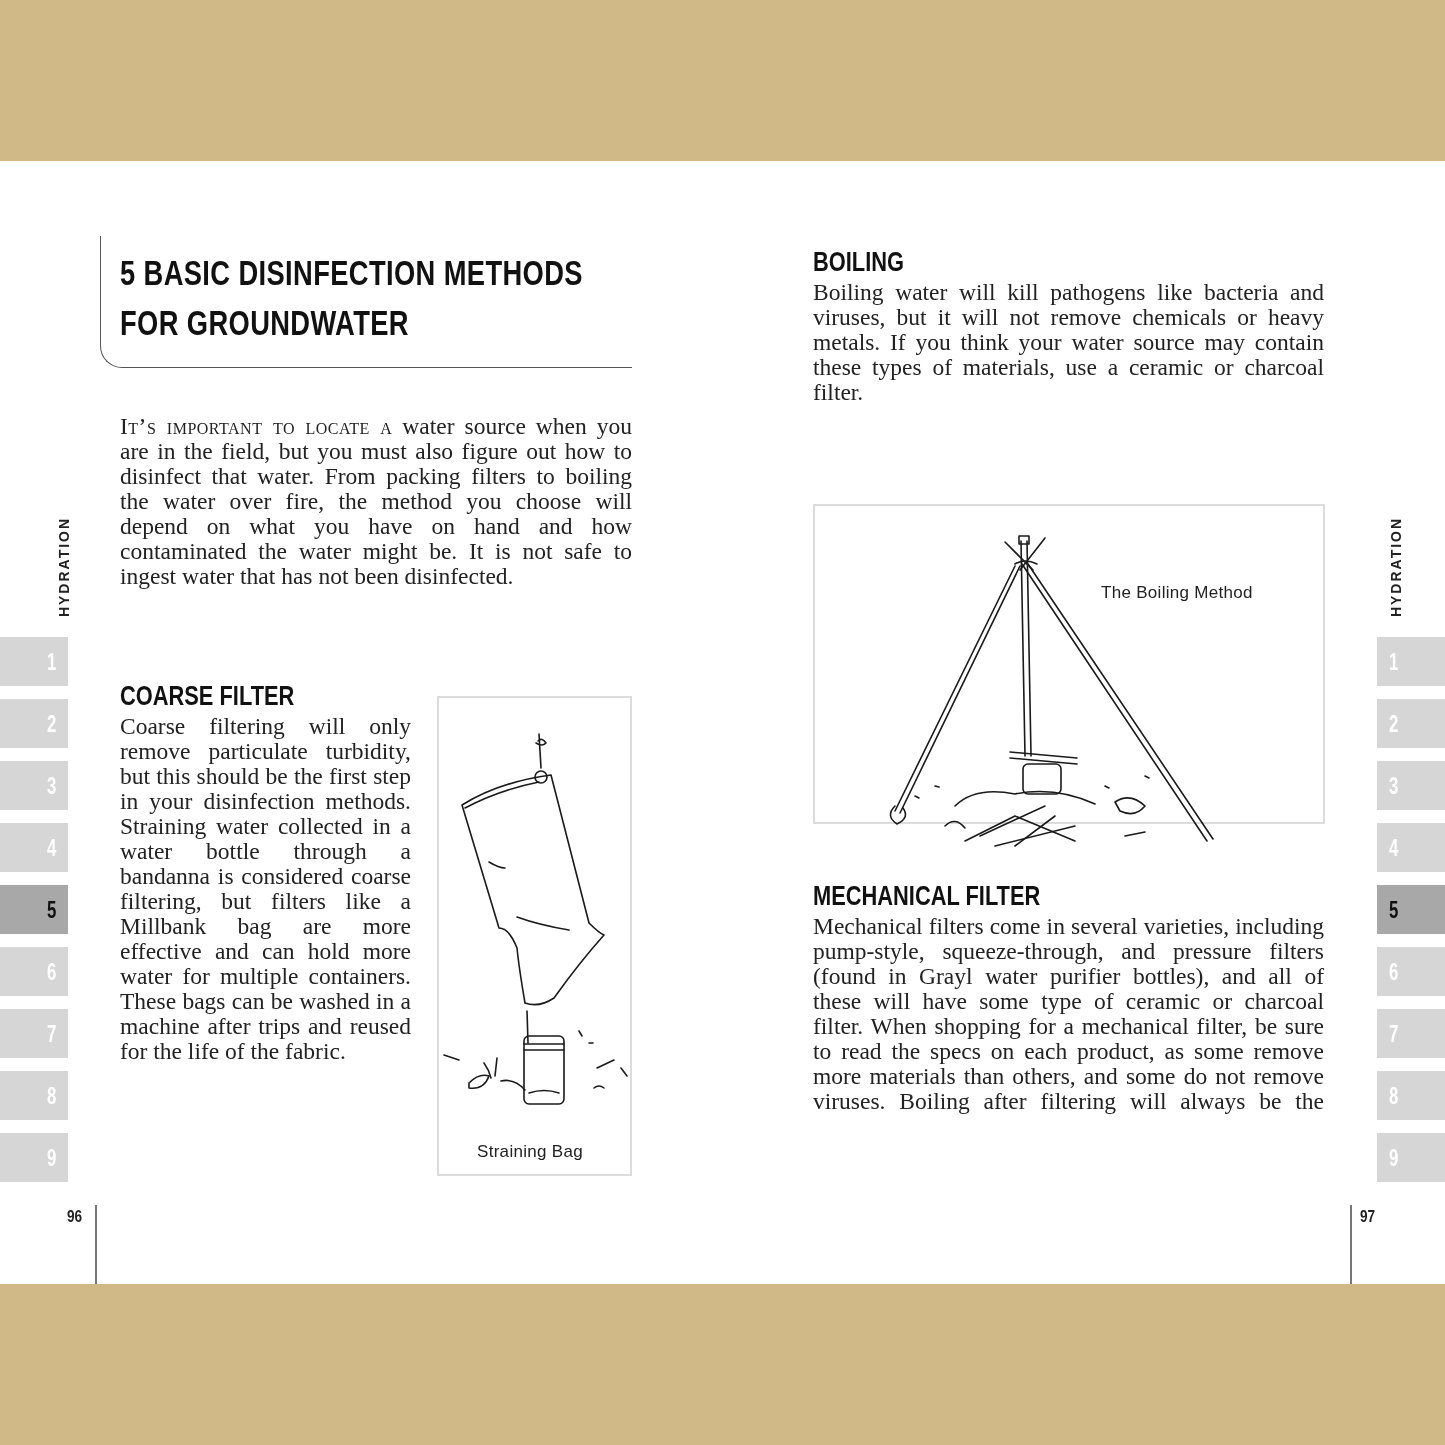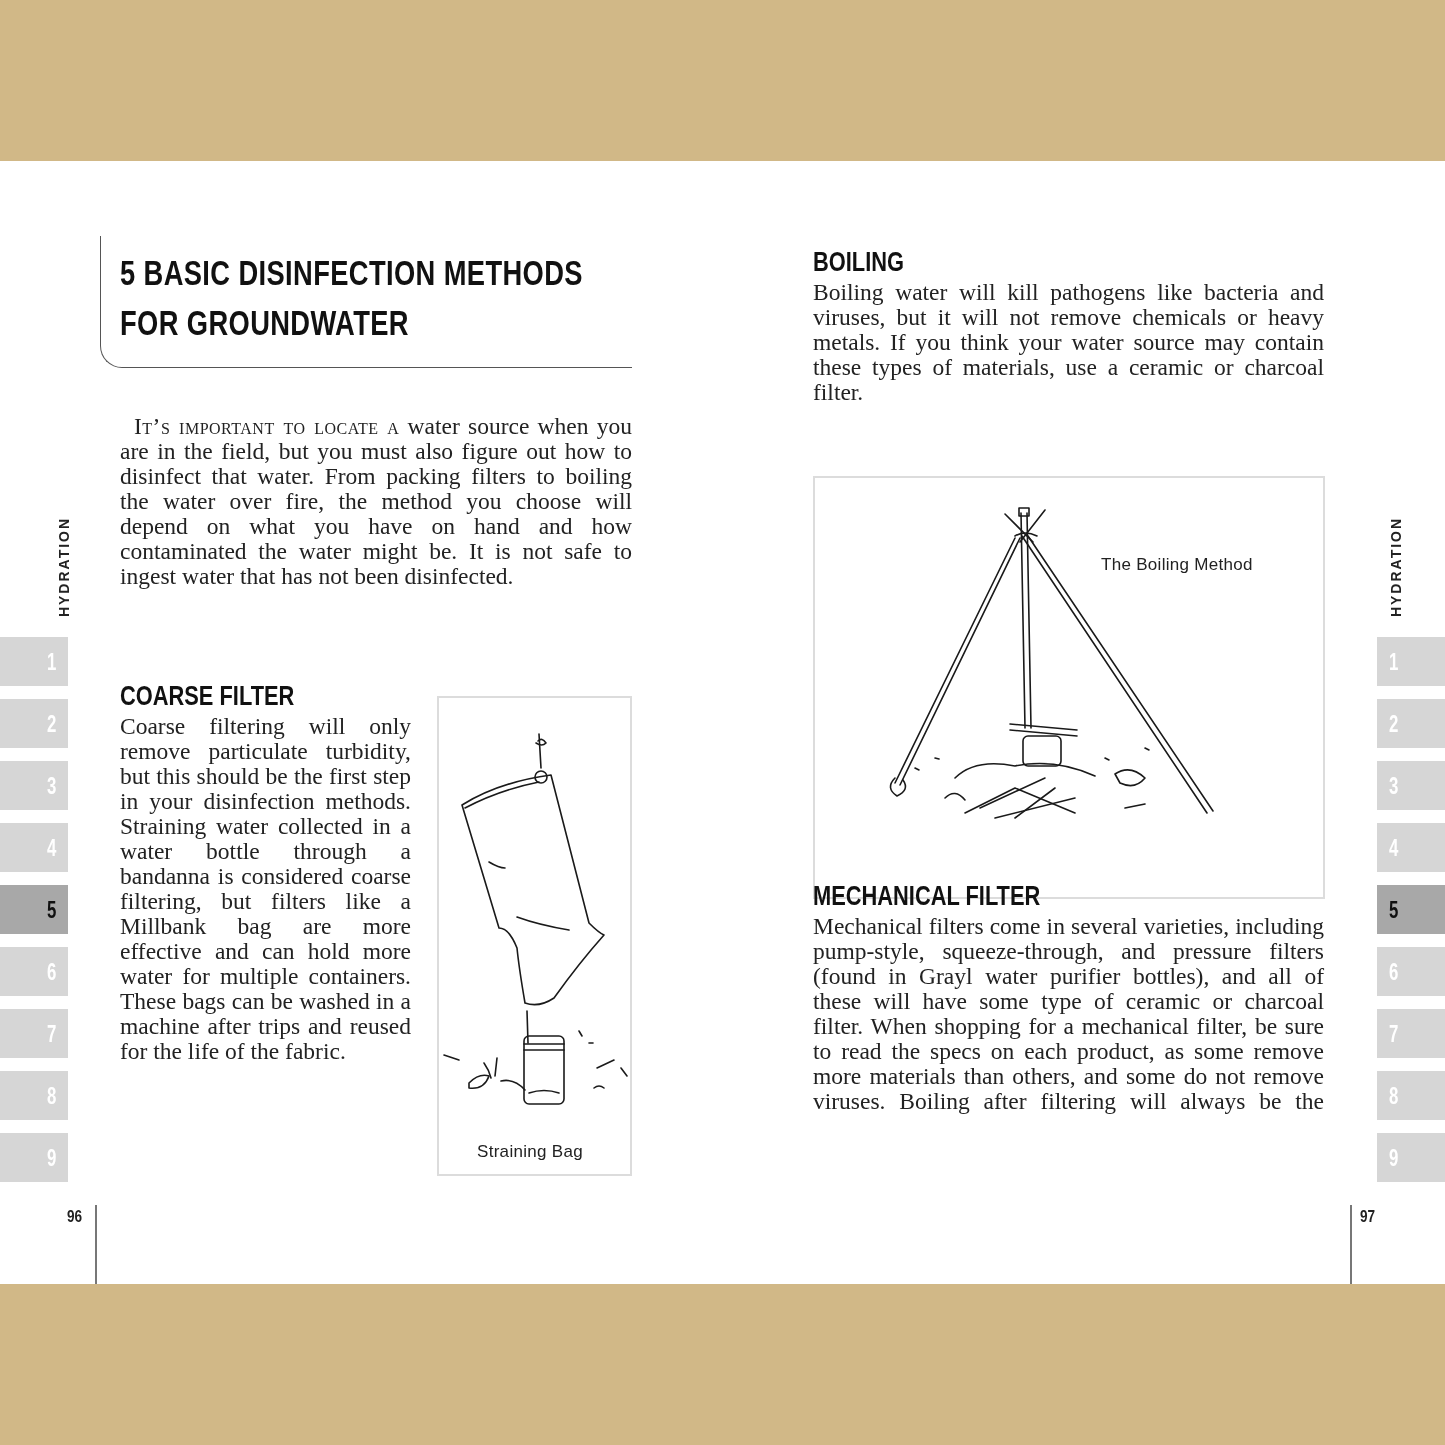--- a/index.html
+++ b/index.html
@@ -21,21 +21,21 @@
     }
     .title-line {
       position: absolute; left: 120px; font-size: 35px; letter-spacing: 0.5px;
       font-family: "Liberation Sans", "DejaVu Sans", sans-serif; font-weight: bold;
       transform: scaleX(0.78); transform-origin: left top; white-space: nowrap; color: #111;
     }
     .body-text {
       position: absolute; font-size: 23.5px; line-height: 25px; text-align: justify;
       color: #222;
     }
-    .body-text .sc { font-variant: small-caps; letter-spacing: 0.5px; margin-left: 14px; }
+    .body-text .sc { font-variant: small-caps; letter-spacing: 0.5px; }
     .h2 {
       position: absolute; font-family: "Liberation Sans", "DejaVu Sans", sans-serif; font-weight: bold;
       font-size: 28px; transform: scaleX(0.78); transform-origin: left top; white-space: nowrap; color: #111;
     }
     .figure {
       position: absolute; border: 2px solid #dcdcdc; box-sizing: border-box; background: #fff;
     }
     .fig-caption {
       position: absolute; font-family: "Liberation Sans", "DejaVu Sans", sans-serif; font-size: 17px;
       color: #222; letter-spacing: 0.3px; white-space: nowrap;
@@ -134,21 +134,21 @@
 <div class="tab left" style="top:1071px;">
     <span>8</span>
   </div>
 <div class="tab left" style="top:1133px;">
     <span>9</span>
   </div>
 
 <div class="h2" style="left:813px; top:246px;">BOILING</div>
 <div class="body-text" style="left:813px; top:280px; width:511px;">Boiling water will kill pathogens like bacteria and viruses, but it will not remove chemicals or heavy metals. If you think your water source may contain these types of materials, use a ceramic or charcoal filter.</div>
 
-<div class="figure" style="left:813px; top:476px; width:512px; height:423px;">
+<div class="figure" style="left:813px; top:504px; width:512px; height:320px;">
   <svg width="508" height="363" viewBox="0 0 508 363">
     <g fill="none" stroke="#1a1a1a" stroke-width="1.6" stroke-linecap="round" stroke-linejoin="round">
       <path d="M200 60 L80 305"></path>
         <path d="M205 60 L85 307"></path>
       <path d="M207 58 L392 335"></path>
         <path d="M213 58 L398 333"></path>
       <path d="M206 35 L210 250"></path>
         <path d="M212 35 L216 250"></path>
       <path d="M190 36 L218 64"></path>
         <path d="M230 32 L205 64"></path>

